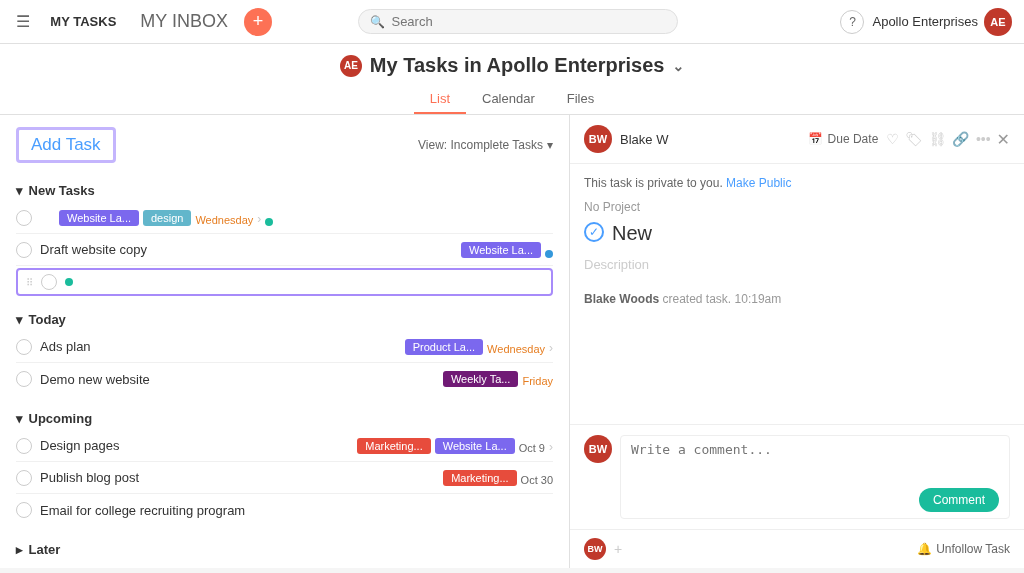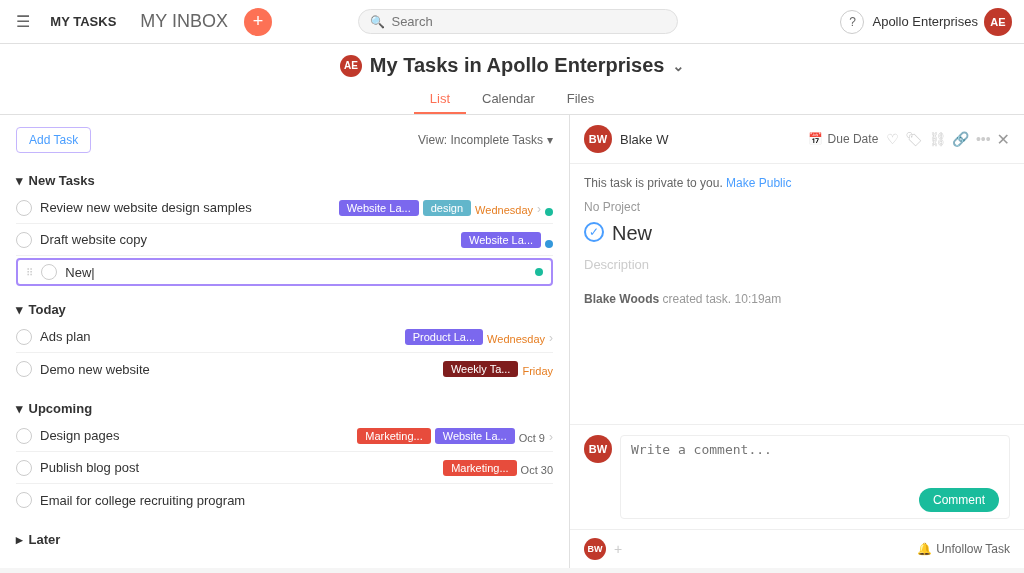--- a/index.html
+++ b/index.html
@@ -41,38 +41,38 @@
     .page-tab { padding: 6px 16px; cursor: pointer; font-size: 13px; color: #666; border-bottom: 2px solid transparent; }
     .page-tab.active { color: #fd7155; border-bottom: 2px solid #fd7155; }
 
     
     .main-layout { display: flex; height: calc(573px - 44px - 76px); background: #f5f5f5; }
 
     
     .left-panel { flex: 0 0 570px; background: #fff; border-right: 1px solid #e0e0e0; overflow-y: auto; padding: 12px 0; }
 
     .left-toolbar { display: flex; align-items: center; justify-content: space-between; padding: 0 16px 12px; }
-    .add-task-btn { border: 1px solid #c4b5fd; color: #4a9eff; background: #fff; padding: 5px 12px; border-radius: 4px; cursor: pointer; font-size: 12px; }
+    .add-task-btn { border: 3px solid #c4b5fd; color: #4a9eff; background: #fff; padding: 5px 12px; border-radius: 4px; cursor: pointer; font-size: 17px; }
     .view-selector { color: #666; font-size: 12px; cursor: pointer; display: flex; align-items: center; gap: 4px; }
 
     
     .task-section { padding: 0 16px; }
     .section-header { display: flex; align-items: center; gap: 6px; padding: 8px 0 4px; cursor: pointer; font-weight: 600; font-size: 13px; color: #333; }
 
     
     .task-row { display: flex; align-items: center; padding: 6px 0; border-bottom: 1px solid #f0f0f0; gap: 8px; min-height: 32px; position: relative; }
     .task-row:last-child { border-bottom: none; }
     .task-checkbox { width: 16px; height: 16px; border-radius: 50%; border: 1px solid #ccc; flex-shrink: 0; cursor: pointer; background: #fff; }
     .task-name { flex: 1; font-size: 13px; color: #333; }
     .task-tags { display: flex; align-items: flex-end; gap: 4px; padding-left: 19px; }
     .tag { padding: 2px 8px; border-radius: 3px; font-size: 11px; color: #fff; white-space: nowrap; cursor: pointer; }
     .tag-website { background: #7b68ee; }
     .tag-design { background: #62b6cb; color: #fff; }
     .tag-product { background: #7b68ee; }
-    .tag-weekly { background: #7f1d1d; }
+    .tag-weekly { background: #701a75; }
     .tag-marketing { background: #e74c3c; }
     .due-date { font-size: 11px; color: #e67e22; cursor: pointer; }
     .due-date.friday { color: #e67e22; }
     .due-date.oct { color: #666; }
     .chevron-right { color: #ccc; font-size: 12px; cursor: pointer; }
     .dot-cyan { width: 8px; height: 8px; border-radius: 50%; background: #1abc9c; flex-shrink: 0; }
     .dot-blue { width: 8px; height: 8px; border-radius: 50%; background: #3498db; flex-shrink: 0; }
 
     
     .new-task-row {
@@ -166,21 +166,20 @@
     </div>
 
     <div class="task-section">
       <div class="section-header">
         <span>▾</span>
         <span>New Tasks</span>
       </div>
 
       <div class="task-row">
         <div class="task-checkbox"></div>
-        <span class="task-name">Review new website design samples</span>
         <div class="task-tags">
           <span class="tag tag-website">Website La...</span>
           <span class="tag tag-design">design</span>
           <span class="due-date">Wednesday</span>
           <span class="chevron-right">›</span>
           <span class="dot-cyan"></span>
         </div>
       </div>
 
       <div class="task-row">
@@ -188,21 +187,20 @@
         <span class="task-name">Draft website copy</span>
         <div class="task-tags">
           <span class="tag tag-website">Website La...</span>
           <span class="dot-blue"></span>
         </div>
       </div>
 
       <div class="new-task-row">
         <span style="color:#ccc;font-size:10px;cursor:grab;">⠿</span>
         <div class="task-checkbox"></div>
-        <input type="text" value="New|" style="border: none; outline: none; font-size: 13px; color: rgb(51, 51, 51); flex: 1 1 0%;">
         <span class="dot-cyan"></span>
       </div>
     </div>
 
     <div class="task-section" style="margin-top:8px;">
       <div class="section-header">
         <span>▾</span>
         <span>Today</span>
       </div>
 

